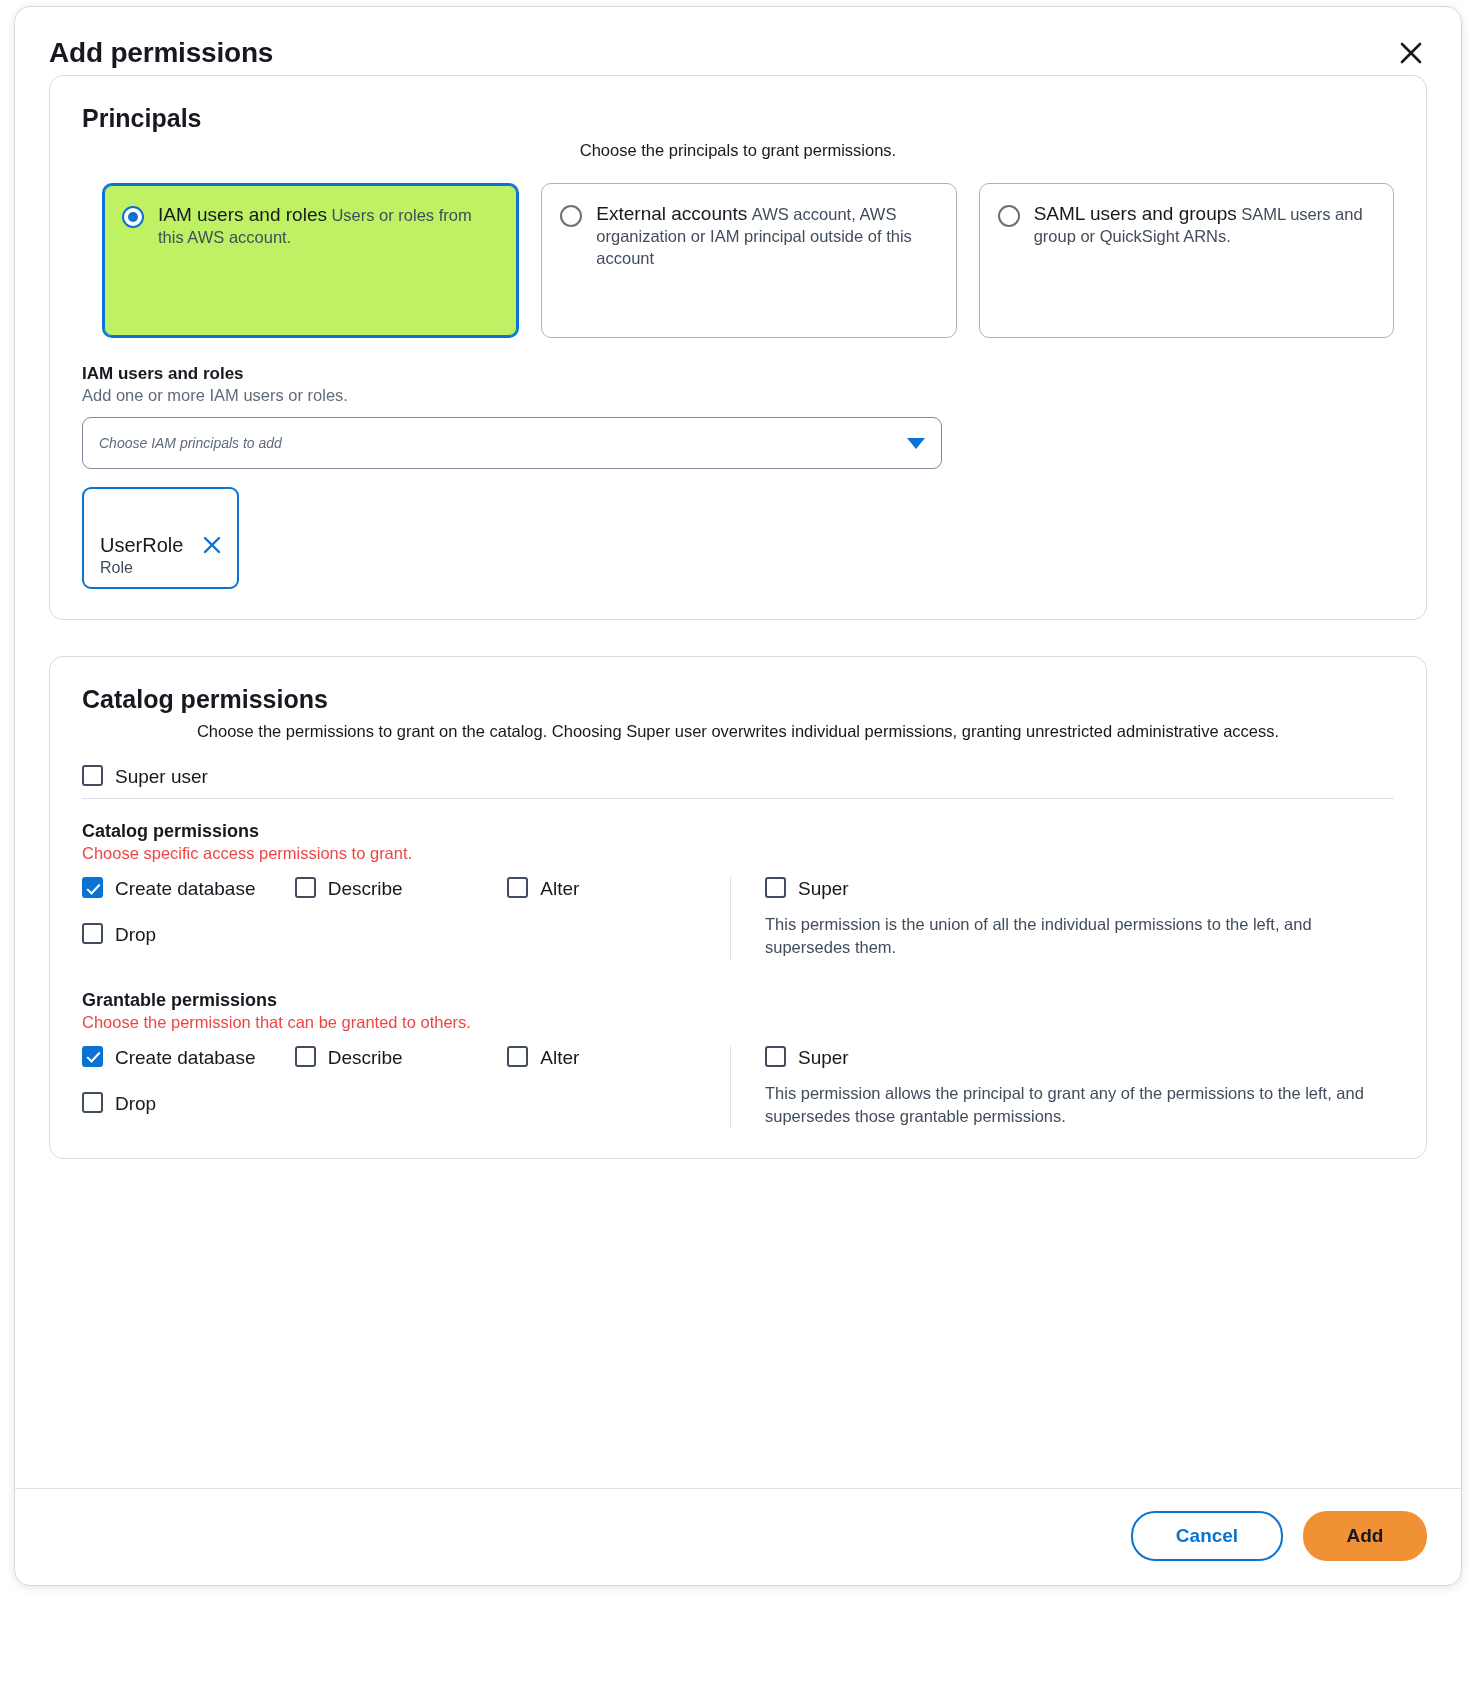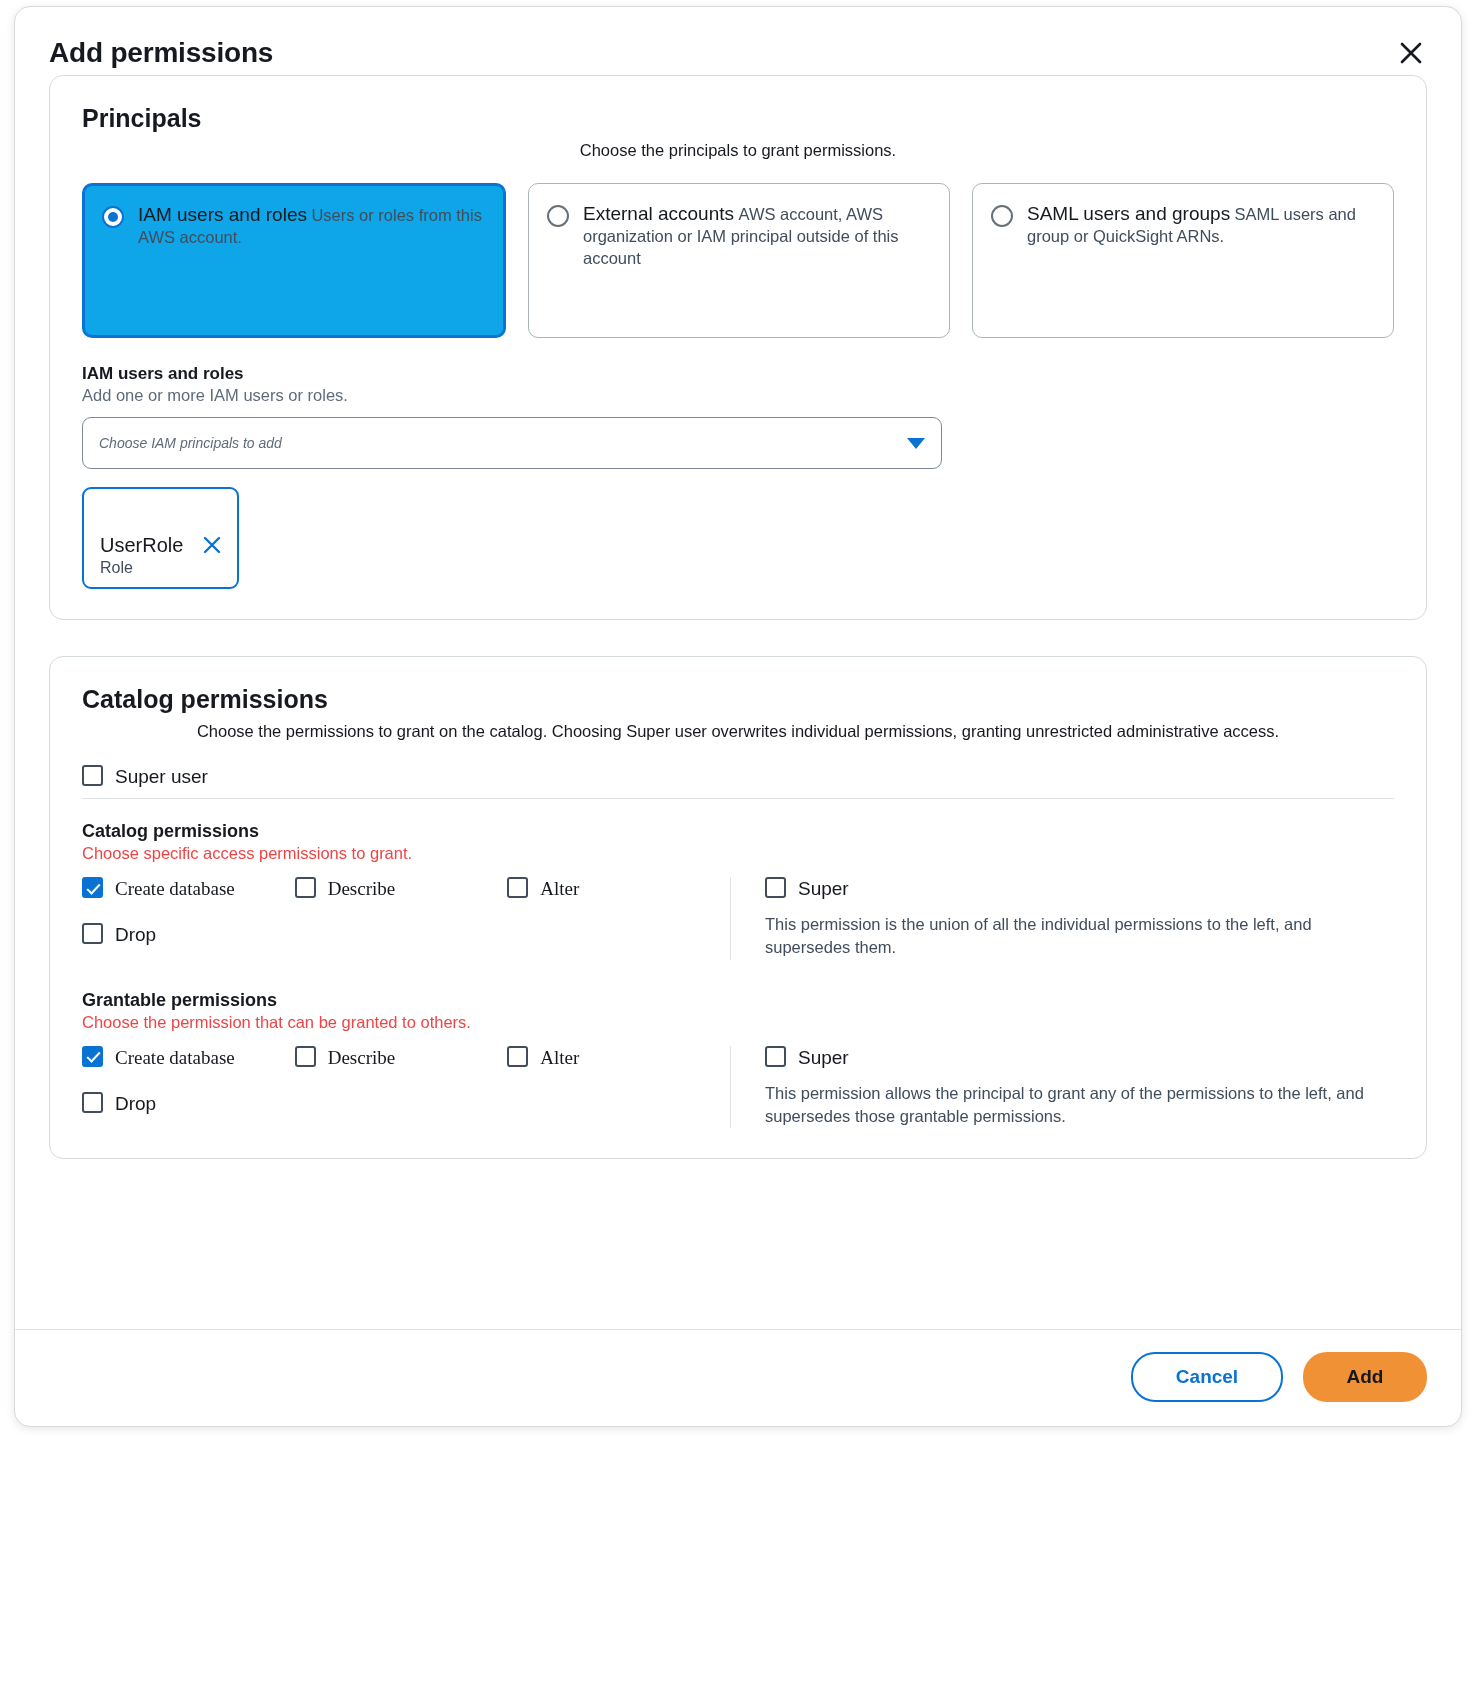--- a/index.html
+++ b/index.html
@@ -13,21 +13,21 @@
   body {
     width: 1476px;
     height: 1698px;
     overflow: hidden;
   }
   .modal {
     position: absolute;
     left: 14px;
     top: 6px;
     width: 1448px;
-    height: 1421px;
+    height: 1580px;
     background: #ffffff;
     border-radius: 16px;
     border: 1px solid #d5dbdb;
     box-shadow: 0 2px 10px rgba(0,0,0,0.10);
     display: flex;
     flex-direction: column;
   }
   .modal-header {
     position: relative;
     padding: 30px 34px 6px 34px;
@@ -92,22 +92,23 @@
     border-radius: 10px;
     padding: 18px 18px 18px 18px;
     display: flex;
     gap: 14px;
     min-height: 155px;
     cursor: pointer;
     background: #fff;
   }
   .tile.selected {
     border: 2px solid #0972d3;
-    background: #0ea5e9;
+    background: #bef264;
     box-shadow: 0 0 0 1px #0972d3 inset;
+    margin-left: 20px;
   }
   .radio {
     width: 22px;
     height: 22px;
     border-radius: 50%;
     border: 2px solid #687078;
     flex: 0 0 auto;
     margin-top: 3px;
     background: #fff;
     position: relative;
@@ -261,21 +262,20 @@
     display: flex;
     align-items: stretch;
   }
   .perm-left {
     width: 648px;
     flex: 0 0 auto;
     padding-right: 10px;
   }
   .perm-left-row {
     display: flex;
-    font-family: Liberation Serif, serif;
   }
   .perm-col { width: 216px; }
   .perm-right {
     flex: 1 1 auto;
     border-left: 1px solid #e0e3e6;
     padding-left: 34px;
   }
   .perm-right-desc {
     font-size: 16.5px;
     color: #414d5c;

